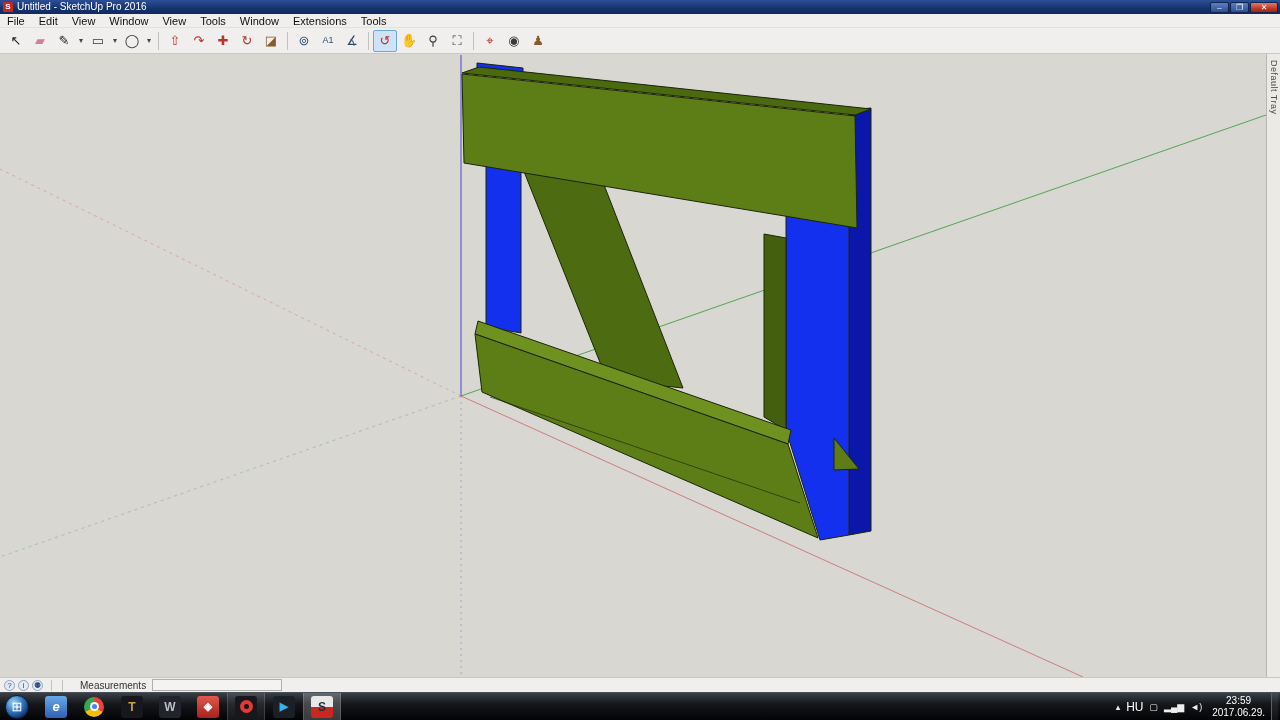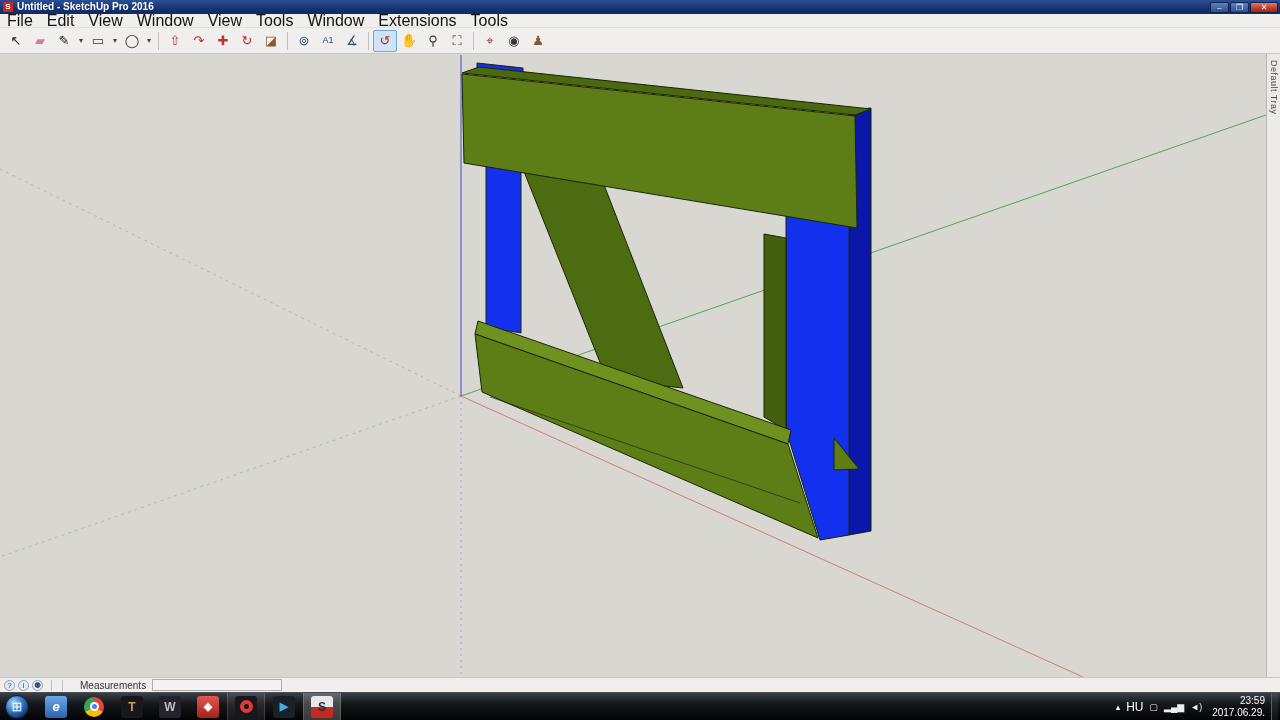--- a/index.html
+++ b/index.html
@@ -5,29 +5,29 @@
   * { margin:0; padding:0; box-sizing:border-box; }
   html,body { width:1280px; height:720px; overflow:hidden; }
   body { font-family:"Liberation Sans", sans-serif; background:#d8d7d2; }
   .screen { width:1280px; height:720px; display:flex; flex-direction:column; }
 
   
   .titlebar { height:14px; background:linear-gradient(#2c4f96,#16336e 60%,#102a5e);
     display:flex; align-items:center; padding:0 2px; color:#fff; }
   .title-icon { width:10px; height:10px; background:#c8281e; color:#fff; font-size:8px; line-height:10px;
     text-align:center; font-weight:bold; margin:0 4px 0 1px; border-radius:1px; }
-  .title-text { font-size:10px; line-height:14px; flex:1; white-space:nowrap;font-weight:bold; }
+  .title-text { font-size:10px; line-height:14px; flex:1; white-space:nowrap; }
   .win-controls { display:flex; gap:1px; }
   .win-btn { width:19px; height:11px; font-size:8px; line-height:10px; text-align:center; color:#fff;
     background:linear-gradient(#5c7fc0,#2d4f92); border:1px solid #10264f; border-radius:2px; padding:0; }
   .win-btn.close { background:linear-gradient(#e37a66,#c0392b 60%,#94261c); width:28px; }
 
   
   .menubar { height:14px; background:#f0efed; display:flex; align-items:center; border-bottom:1px solid #e2e1de; }
-  .menu-item { font-size:16px; line-height:14px; padding:4px 7px; color:#111; }
+  .menu-item { font-size:11px; line-height:14px; padding:4px 7px; color:#111; }
 
   
   .toolbar { height:26px; background:#f0efed; border-bottom:1px solid #c9c8c4; display:flex; align-items:center; padding-left:4px; }
   .tool { width:24px; height:22px; background:transparent; border:1px solid transparent; padding:0;
     display:flex; align-items:center; justify-content:center; }
   .tool.active { background:#cfe3f6; border:1px solid #6ca6da; border-radius:2px; }
   .tg { font-size:13px; line-height:1; }
   .tg.small { font-size:9px; font-weight:normal; }
   .g-black { color:#222; } .g-pink { color:#cf7fa0; } .g-red { color:#b8352b; }
   .g-navy { color:#2e4b73; } .g-brown { color:#8a5a2a; } .g-dark { color:#3a3a3a; }
@@ -73,21 +73,21 @@
   .chip-wot1 { background:#17171d; color:#c9a24a; font-size:12px; }
   .chip-wot2 { background:#23232b; color:#b9bec6; font-size:12px; }
   .chip-red { background:linear-gradient(#e0584f,#a3221a); color:#fff; font-size:11px; }
   .chip-opera { background:#17171d; }
   .opera-ring { width:13px; height:13px; border:4px solid #e23b33; border-radius:50%; }
   .chip-media { background:#1b2026; color:#3ab0e8; font-size:11px; }
   .chip-sketchup { background:linear-gradient(#e8e8e8 50%,#c8281e 50%); color:#203040; font-size:12px; }
   .tray-area { margin-left:auto; display:flex; align-items:center; gap:6px; padding-right:2px; color:#fff; }
   .tray-glyph { font-size:9px; color:#eee; }
   .tray-lang { font-size:12px; color:#fff; }
-  .clock { text-align:right; font-size:10px; line-height:1.15; color:#fff; padding-left:4px; }
+  .clock { text-align:center; font-size:10px; line-height:1.15; color:#fff; padding-left:4px; }
   .show-desktop { width:7px; height:28px; border-left:1px solid #5a6066; background:rgba(255,255,255,0.06); }
 </style>
 </head>
 <body>
 
 <div class="screen">
 
   <div class="titlebar">
     <div class="title-icon">S</div>
     <div class="title-text">Untitled - SketchUp Pro 2016</div>

